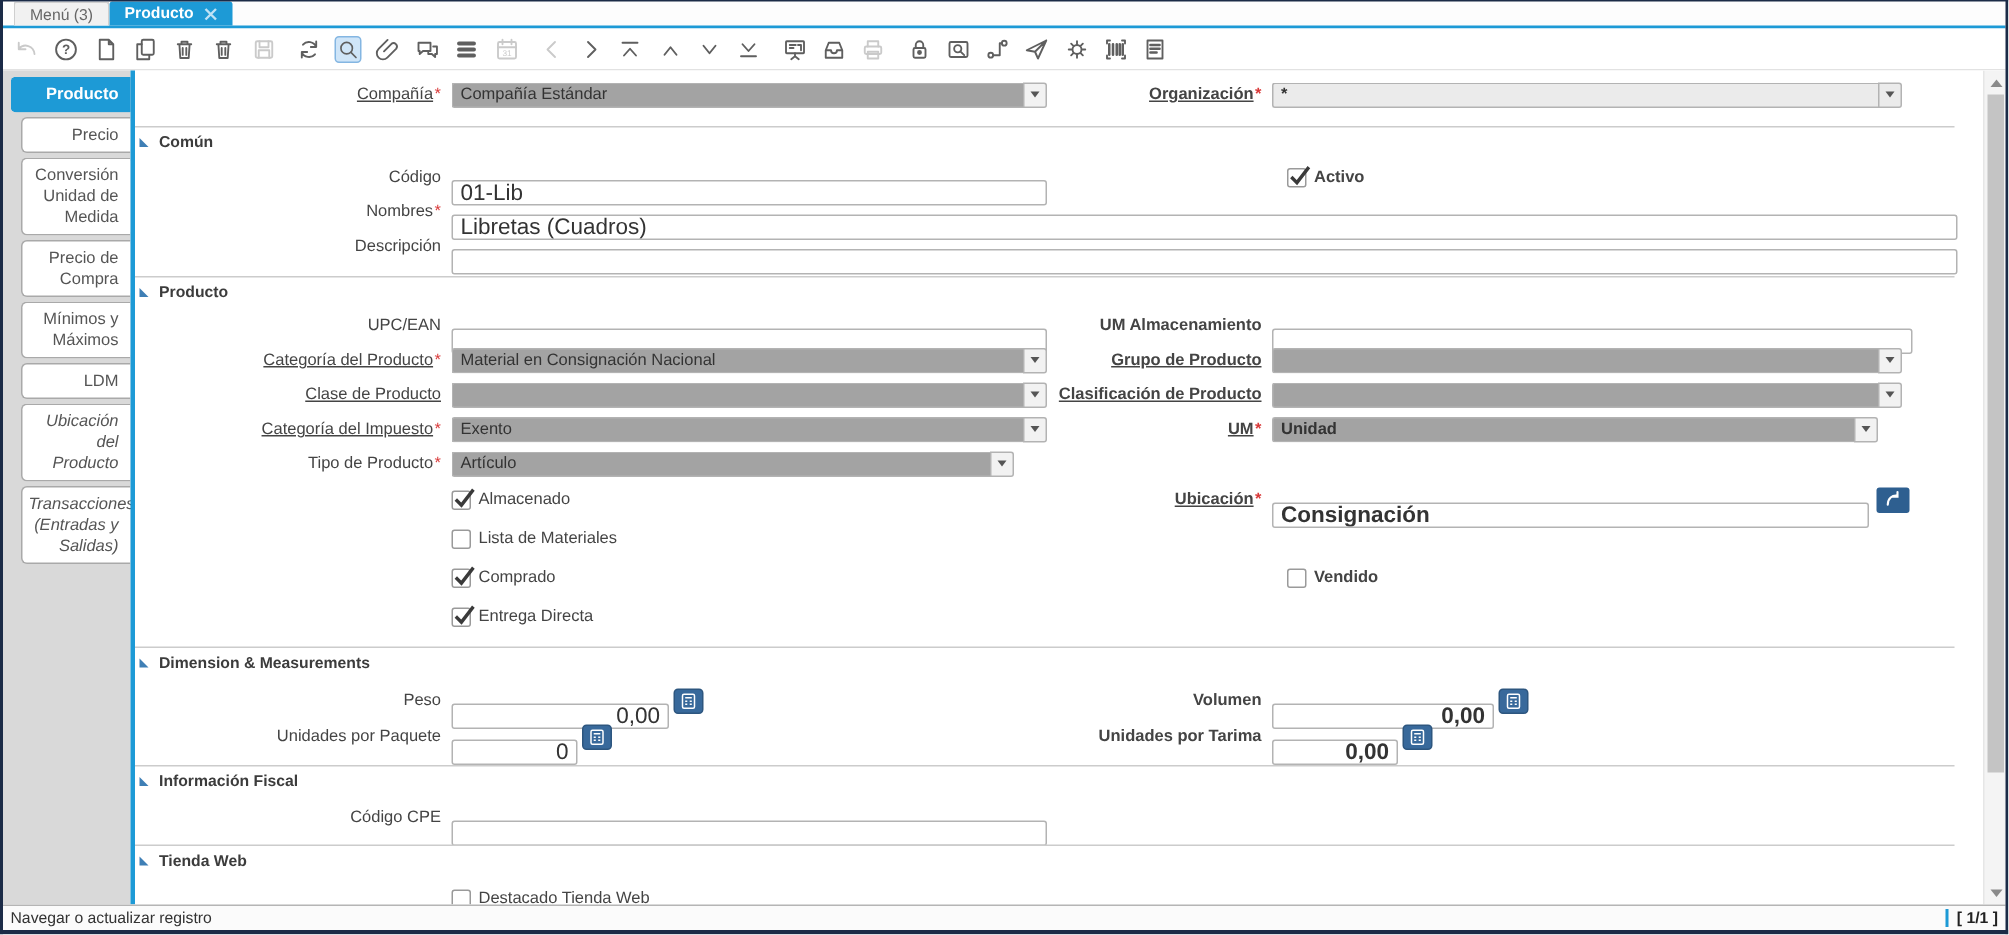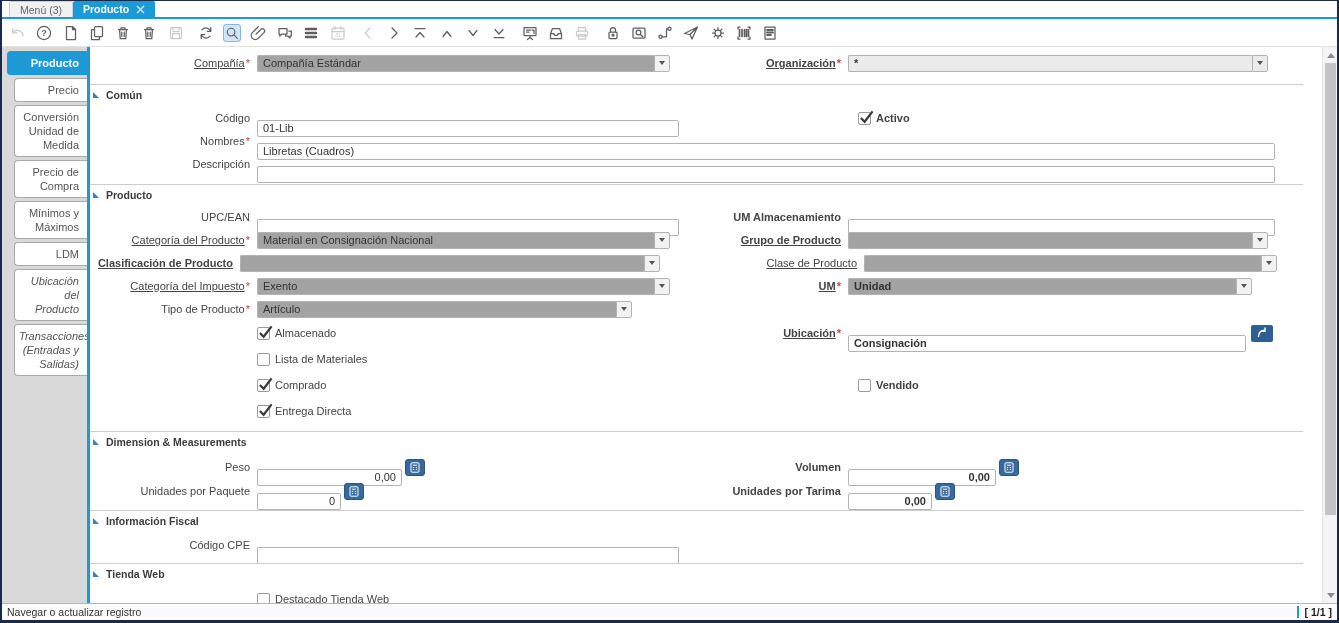--- a/index.html
+++ b/index.html
@@ -39,25 +39,25 @@
   
   .stab { margin:0 0 3px 12px; background:#fff; border:1px solid #a9a9a9; border-right:none; border-radius:4px 0 0 4px; padding:4px 8px 4px 4px; font-size:11px; line-height:14px; color:#555; text-align:right; }
   .stab.active { margin-left:5px; background:#1d9ad6; border-color:#1d9ad6; color:#fff; font-weight:bold; }
   .stab.it { font-style: italic; }
 
   
   .frow { position:absolute; left:0; width:1215px; height:18px; display:flex; align-items:center; font-size:11px; color:#444; }
   .half { display:flex; align-items:center; }
   .half.l { width:608px; flex:0 0 auto; }
   .half.r { flex:1;font-weight:bold; }
-  .lbl { width:167px; flex:0 0 auto; text-align:right; padding-right:7px; white-space:nowrap; }
+  .lbl { width:167px; flex:0 0 auto; text-align:right; padding-right:7px; white-space:nowrap;margin-left:44px; }
   .rlbl { width:150px; flex:0 0 auto; text-align:right; padding-right:7px; white-space:nowrap; }
   .ul { text-decoration:underline; }
   .req { color:#d93a3a; margin-left:1px; }
-  .tf { height:17px; line-height:15px; border:1px solid #b3b3b3; border-radius:2px; background:#fff; padding:0 5px; font-size:11px; color:#333; white-space:nowrap; overflow:hidden;margin-top:20px; }
+  .tf { height:17px; line-height:15px; border:1px solid #b3b3b3; border-radius:2px; background:#fff; padding:0 5px; font-size:15px; color:#333; white-space:nowrap; overflow:hidden;margin-top:20px; }
   .tf.num { text-align:right; }
   .combo { height:17px; display:flex; align-items:stretch; }
   .combo .cval { flex:1; border:1px solid #b3b3b3; border-right:none; border-radius:2px 0 0 2px; background:#a3a3a3; padding:0 5px; line-height:15px; font-size:11px; color:#333; white-space:nowrap; overflow:hidden; }
   .combo .carr { width:16px; border:1px solid #b3b3b3; border-radius:0 2px 2px 0; background:#f2f2f2; display:flex; align-items:center; justify-content:center; }
   .combo .carr i { width:0; height:0; border-left:3.5px solid transparent; border-right:3.5px solid transparent; border-top:4.5px solid #555; }
   .combo.disabled .cval, .combo.disabled .carr { background:#ebebeb; }
   .cb { width:13px; height:13px; border:1px solid #9a9a9a; border-radius:2px; background:#fff; position:relative; flex:0 0 auto; }
   .cb svg { position:absolute; left:0; top:-3px; overflow:visible; display:none; }
   .cb.checked svg { display:block; }
   .cblbl { margin-left:5px; }
@@ -367,32 +367,32 @@
           <div class="combo" style="width:420px">
               <div class="cval"></div>
               <span class="carr">
                 <i></i>
               </span>
             </div>
         </div>
       </div>
 
       <div class="frow" style="top:207px">
+        <div class="half l">
+          <div class="lbl"><span class="ul">Clase de Producto</span></div>
+          <div class="combo" style="width:413px">
+              <div class="cval"></div>
+              <span class="carr">
+                <i></i>
+              </span>
+            </div>
+        </div>
         <div class="half r">
           <div class="rlbl"><span class="ul">Clasificación de Producto</span></div>
           <div class="combo" style="width:420px">
-              <div class="cval"></div>
-              <span class="carr">
-                <i></i>
-              </span>
-            </div>
-        </div>
-        <div class="half l">
-          <div class="lbl"><span class="ul">Clase de Producto</span></div>
-          <div class="combo" style="width:413px">
               <div class="cval"></div>
               <span class="carr">
                 <i></i>
               </span>
             </div>
         </div>
       </div>
 
       <div class="frow" style="top:230px">
         <div class="half l">

